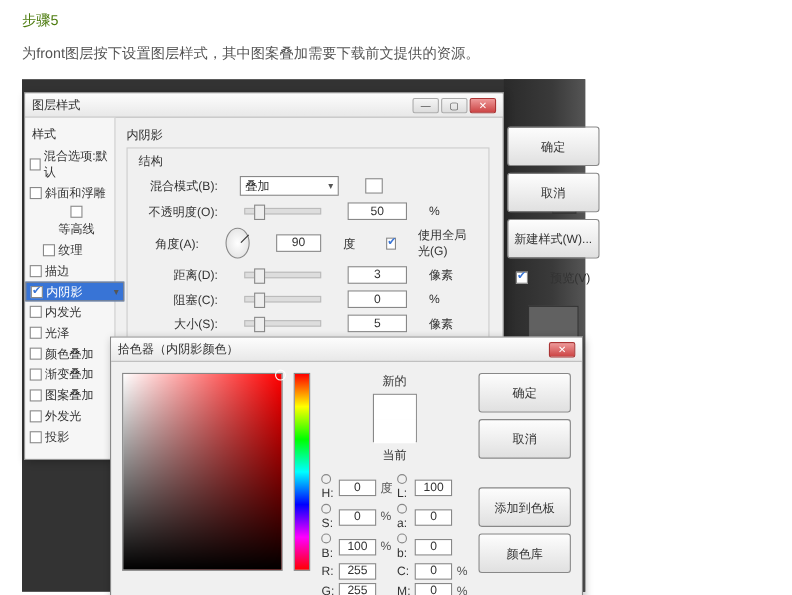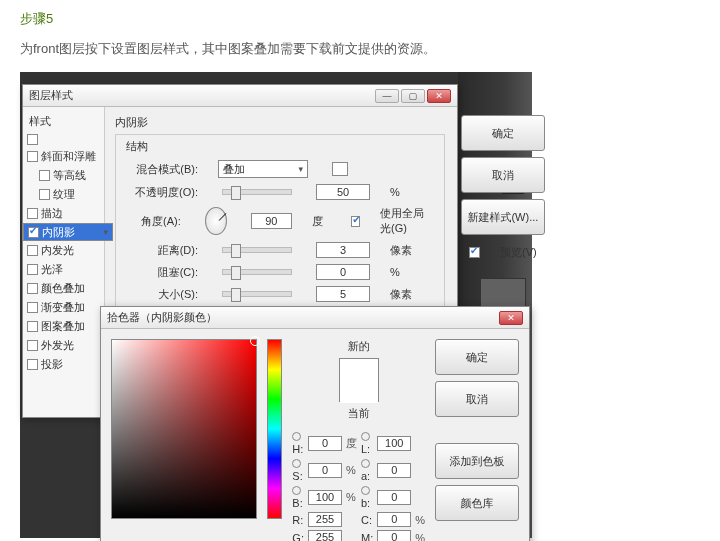--- a/index.html
+++ b/index.html
@@ -74,26 +74,27 @@
         <span>▢</span>
         <span class="close">✕</span>
       </div>
     </div>
     <div class="ls-body">
       <div class="ls-side">
         <div class="hdr">样式</div>
         <div id="side-items">
             <div class="row">
               <span class="cb"></span>
+              <span>混合选项:默认</span>
             </div>
             <div class="row">
               <span class="cb"></span>
               <span>斜面和浮雕</span>
             </div>
-            <div class="row" style="padding-left: 16px;">
+            <div class="row" style="padding-left: 16px; flex-direction: column;">
               <span class="cb"></span>
               <span>等高线</span>
             </div>
             <div class="row" style="padding-left: 16px;">
               <span class="cb"></span>
               <span>纹理</span>
             </div>
             <div class="row">
               <span class="cb"></span>
               <span>描边</span>

